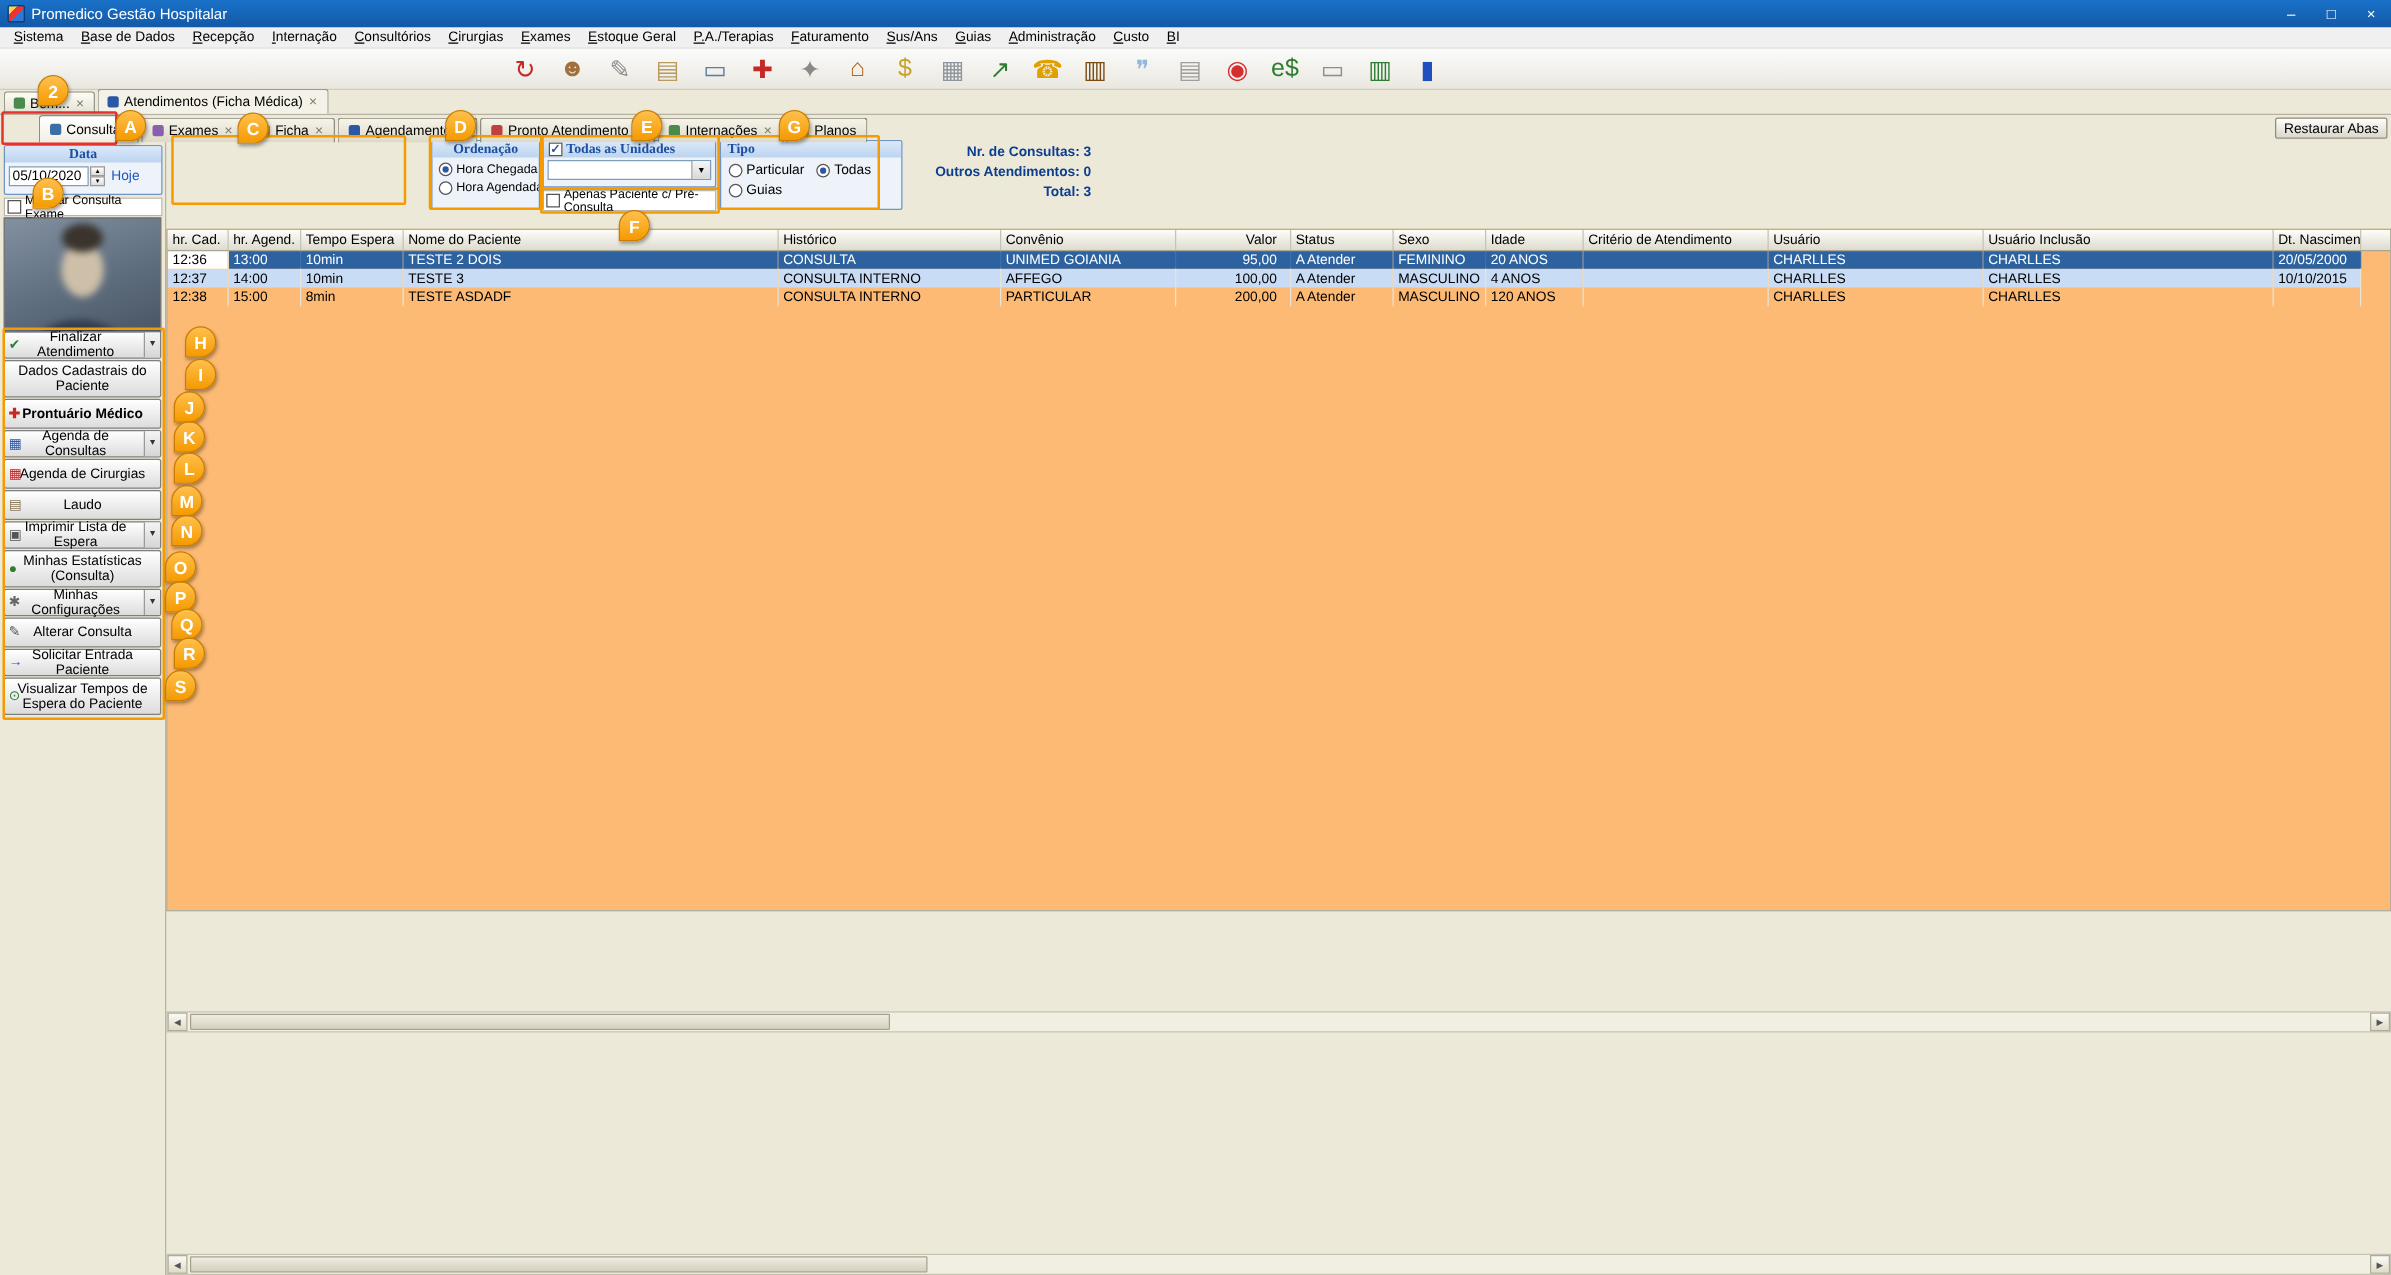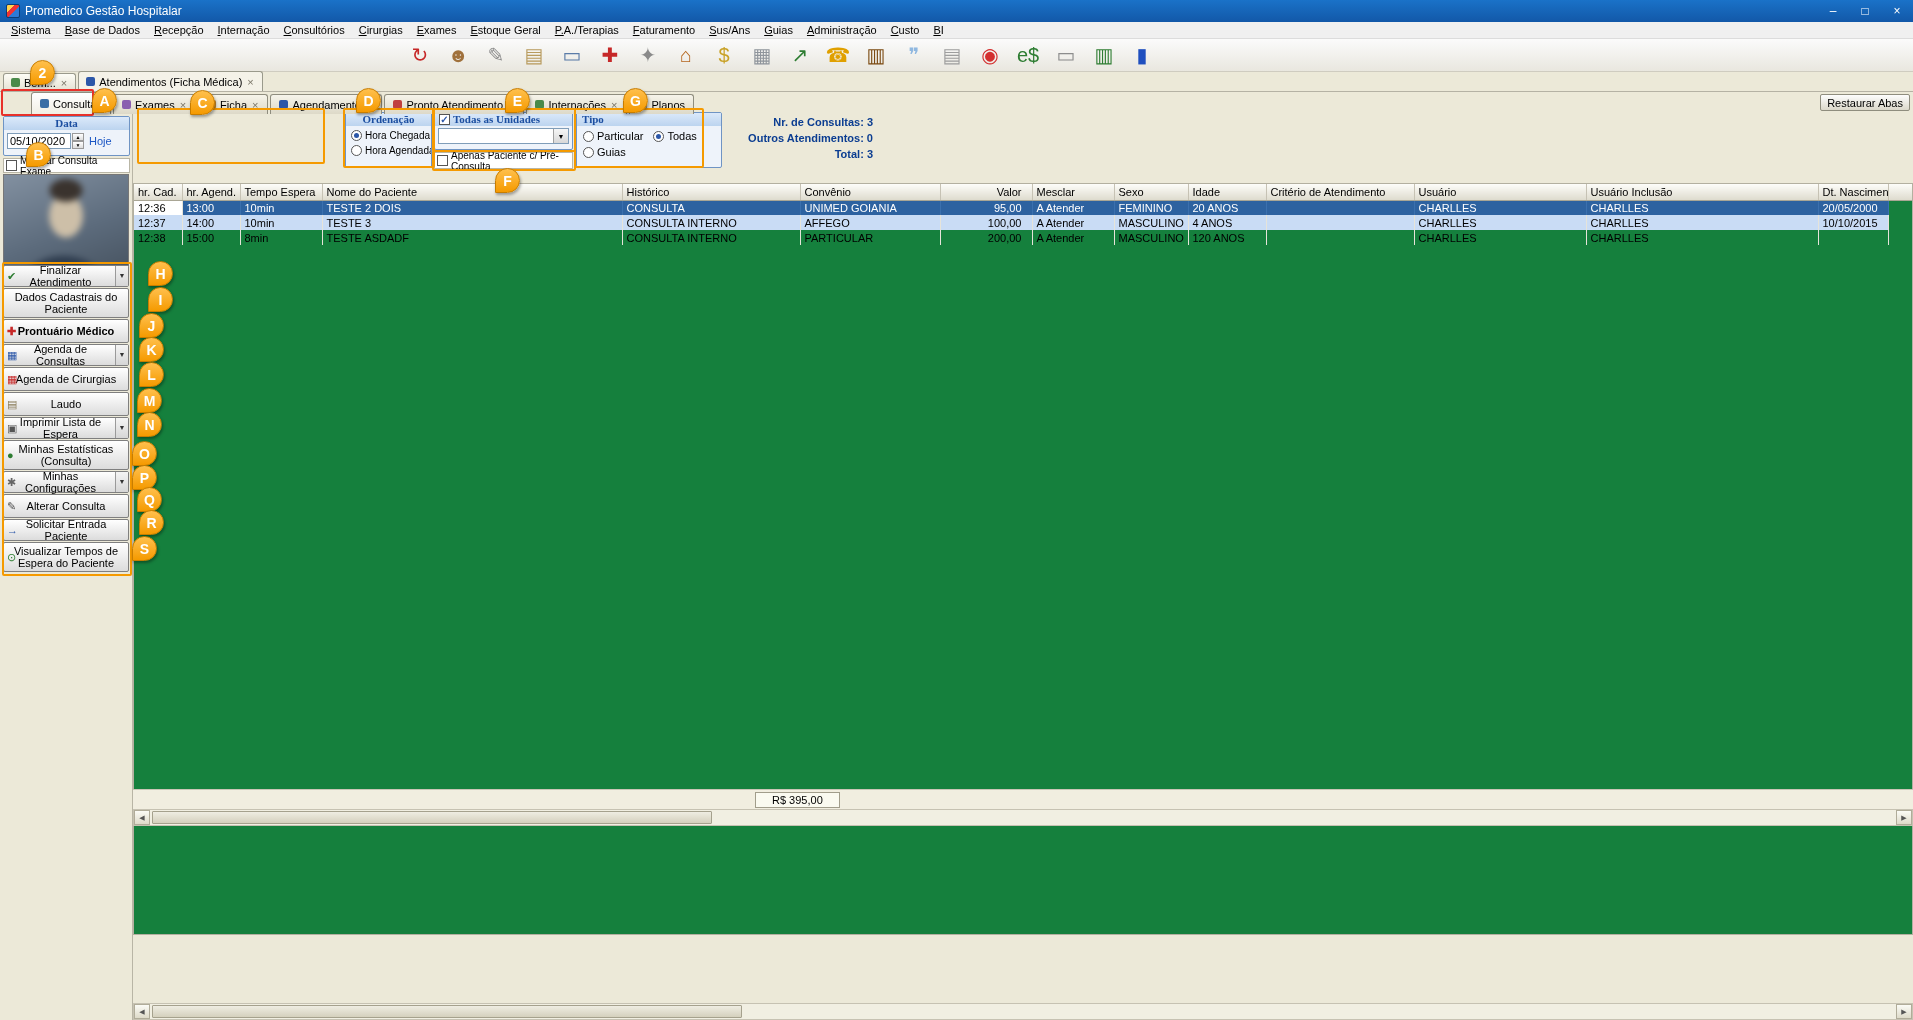--- a/index.html
+++ b/index.html
@@ -74,21 +74,21 @@
   .side-btn.bold { font-weight:bold; }
 
   
   .combo { position:relative; height:16px; background:#fff; border:1px solid #7f9db9; margin:2px 3px; }
   .combo .combo-arrow { position:absolute; right:0; top:0; bottom:0; width:15px; background:linear-gradient(#f6f6f6,#d8d8d8); border-left:1px solid #a0a0a0; display:flex; align-items:center; justify-content:center; font-size:7px; cursor:pointer; }
 
   
   .stats { position:absolute; left:560px; top:4px; width:180px; text-align:right; color:#0b3d91; font-weight:bold; font-size:11px; line-height:16px; }
 
   
-  .grid-area { position:absolute; left:0; top:73px; width:1780px; height:752px; background:#15803d; border:1px solid #b3b0a0; overflow:hidden; }
+  .grid-area { position:absolute; left:0; top:73px; width:1780px; height:546px; background:#fdba74; border:1px solid #b3b0a0; overflow:hidden; }
   .header-bg { position:absolute; left:0; top:0; width:100%; height:17px; background:linear-gradient(#fdfdf9,#dedbce); border-bottom:1px solid #a9a695; }
   table.grid { position:relative; border-collapse:collapse; table-layout:fixed; width:1754px; font-size:11px; }
   table.grid th { height:16px; font-weight:normal; text-align:left; padding:0 4px; background:linear-gradient(#fdfdf9,#dedbce); border-right:1px solid #c6c2b4; border-bottom:1px solid #a9a695; white-space:nowrap; overflow:hidden; cursor:pointer; }
   table.grid td { height:15px; padding:0 4px; border-right:1px solid #e6e4da; white-space:nowrap; overflow:hidden; }
   table.grid td:nth-child(7), table.grid th:nth-child(7) { text-align:right; padding-right:10px; }
   tr.sel td { background:#2d62a0; color:#fff; border-right-color:#3b70ae; }
   tr.sel td:first-child { background:#fff; color:#000; border-right-color:#e6e4da; }
   tr.alt td { background:#c9dcf5; }
 
   
@@ -368,21 +368,21 @@
           </colgroup>
         <thead>
             <tr>
               <th>hr. Cad.</th>
               <th>hr. Agend.</th>
               <th>Tempo Espera</th>
               <th>Nome do Paciente</th>
               <th>Histórico</th>
               <th>Convênio</th>
               <th>Valor</th>
-              <th>Mesclar</th>
+              <th>Status</th>
               <th>Sexo</th>
               <th>Idade</th>
               <th>Critério de Atendimento</th>
               <th>Usuário</th>
               <th>Usuário Inclusão</th>
               <th>Dt. Nascimento</th>
             </tr>
           </thead>
         <tbody>
             <tr class="sel">
@@ -430,23 +430,20 @@
               <td>120 ANOS</td>
               <td></td>
               <td>CHARLLES</td>
               <td>CHARLLES</td>
               <td></td>
             </tr>
           </tbody>
       </table>
     </div>
 
-    <div class="total-band">
-      <div class="total-box">R$ 395,00</div>
-    </div>
 
     <div class="hscroll" style="left:0;top:699px;width:1780px">
       <div class="scroll-btn left">◀</div>
       <div class="scroll-thumb" style="left:18px;width:560px"></div>
       <div class="scroll-btn right">▶</div>
     </div>
 
     <div class="hscroll" style="left:0;top:893px;width:1780px">
       <div class="scroll-btn left">◀</div>
       <div class="scroll-thumb" style="left:18px;width:590px"></div>

